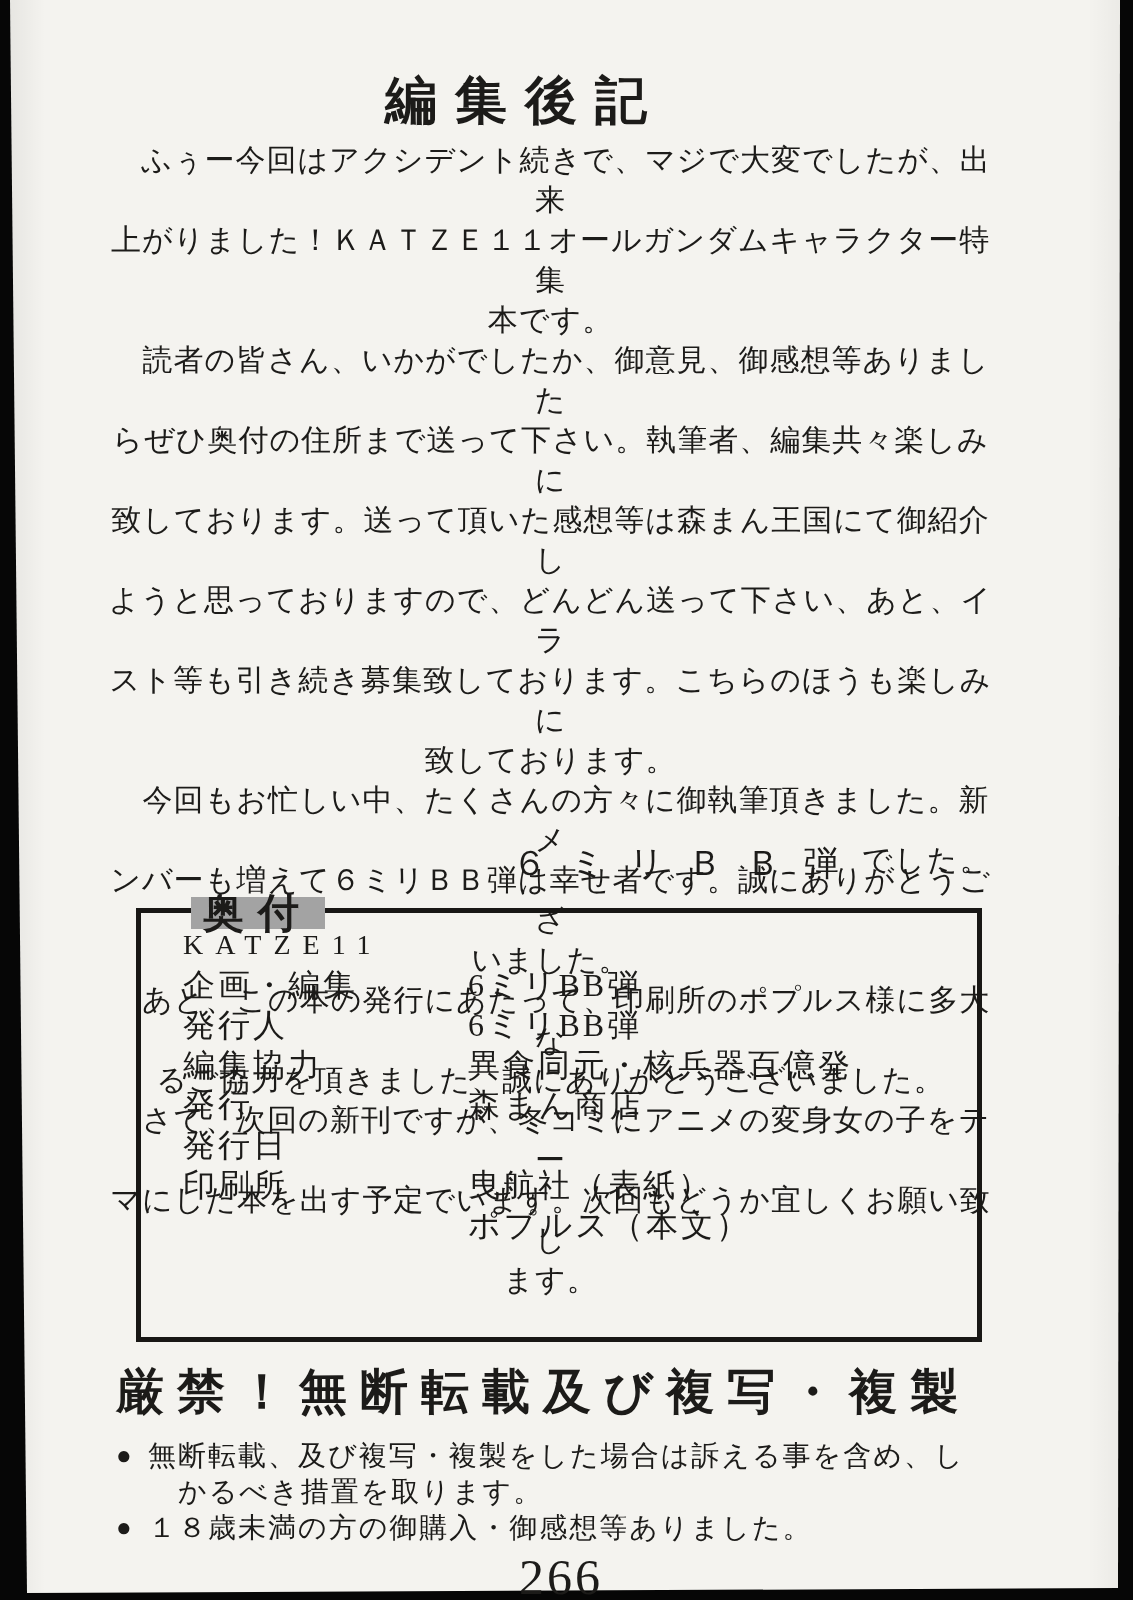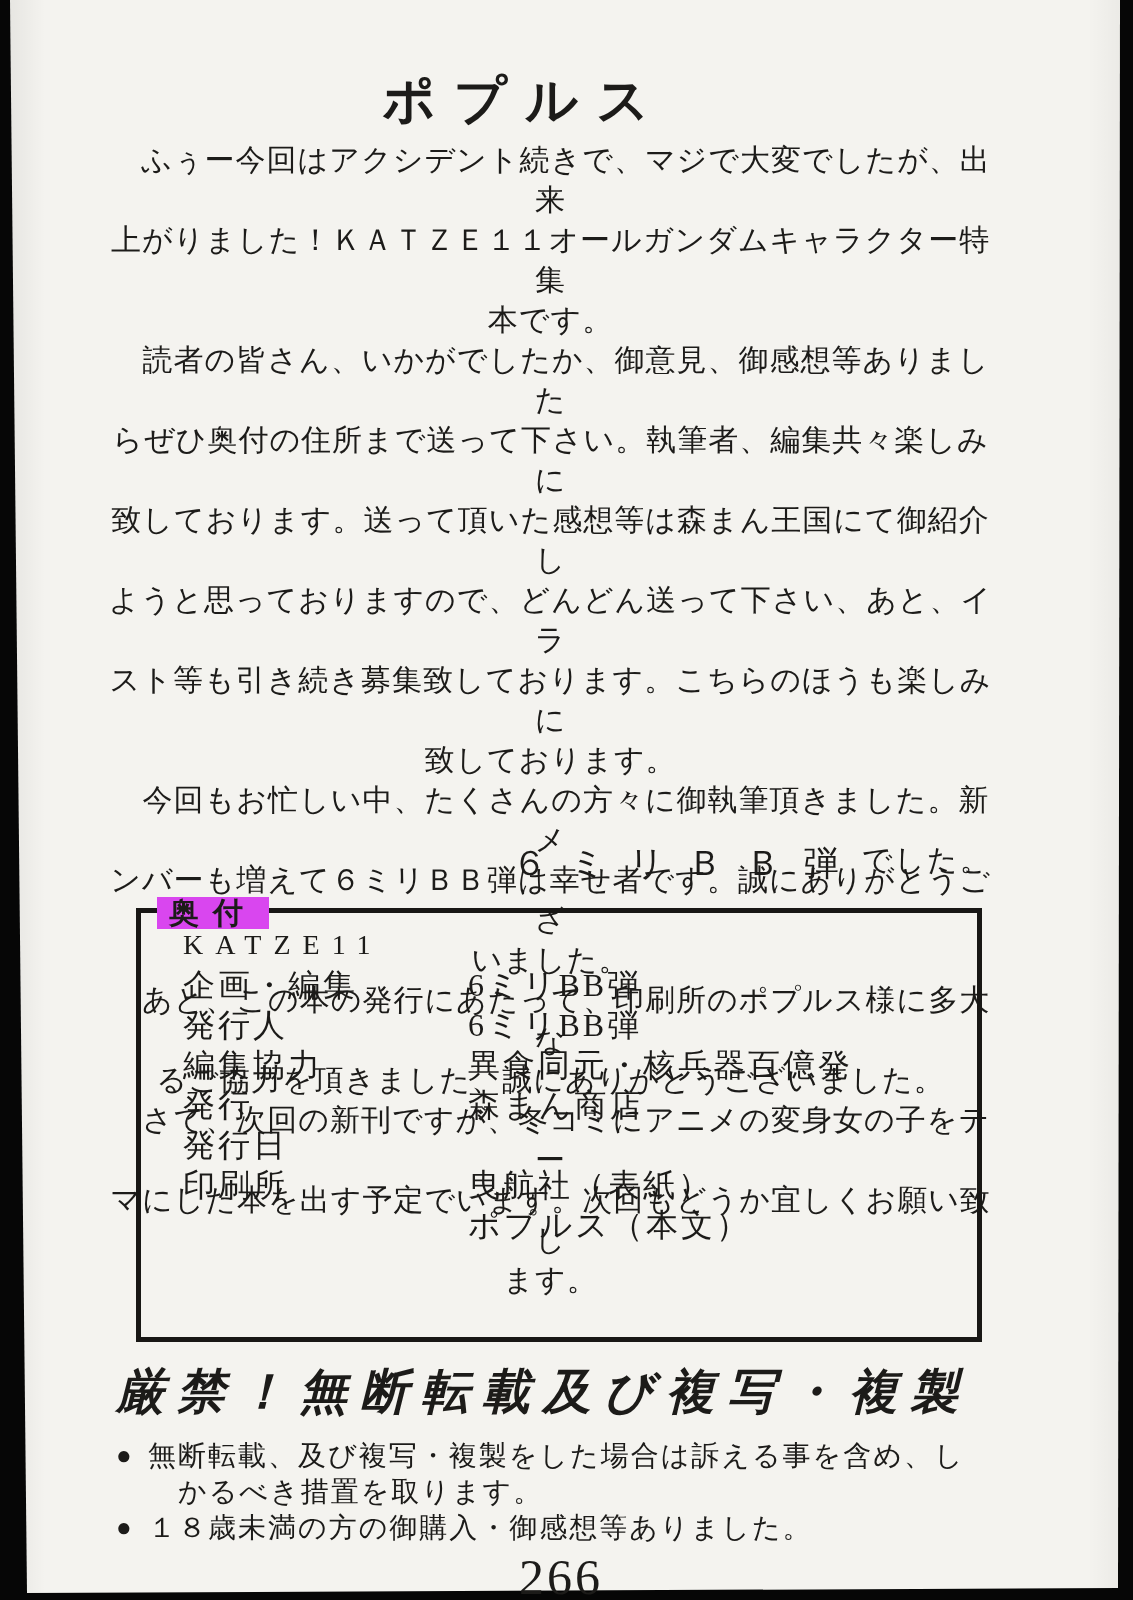--- a/index.html
+++ b/index.html
@@ -32,54 +32,53 @@
     position:absolute;top:840px;left:512px;
     display:flex;align-items:flex-start;white-space:nowrap;
   }
   .signature .sig-name{font-size:35px;letter-spacing:23px;font-weight:500;}
   .signature .sig-suffix{font-size:30px;letter-spacing:2px;}
   .colophon{
     position:absolute;top:908px;left:136px;width:836px;height:424px;
     border:5px solid #181715;
   }
   .colophon-label{
-    position:absolute;top:-16px;left:16px;
-    background:#d946ef;padding:0 12px;
-    font-size:30px;font-weight:bold;letter-spacing:14px;line-height:32px;
+    position:absolute;top:-16px;left:50px;
+    background:#a3a3a3;padding:0 12px;
+    font-size:41px;font-weight:bold;letter-spacing:14px;line-height:32px;
     white-space:nowrap;
   }
   .colophon-content{margin-top:12px;padding-left:42px;padding-right:10px;}
   .c-row{display:flex;height:40px;line-height:40px;font-size:32px;letter-spacing:3px;white-space:nowrap;}
   .c-title{height:40px;line-height:40px;font-size:28px;letter-spacing:12px;}
   .c-label{width:285px;flex:none;}
   .c-value{flex:1;}
   .notice-heading{
     position:absolute;top:1364px;left:116px;width:900px;
     font-size:48px;font-weight:bold;letter-spacing:13px;line-height:56px;
     white-space:nowrap;
-    font-style:italic;
   }
   .notice-bullets{
     position:absolute;top:1438px;left:116px;width:890px;
     font-size:28px;line-height:36px;letter-spacing:2px;
   }
   .bullet-item{display:flex;}
   .bullet-dot{flex:none;width:32px;font-size:26px;}
   .bullet-text{white-space:pre-line;}
   .page-number{
     position:absolute;top:1548px;left:0;width:1122px;
     text-align:center;font-size:50px;letter-spacing:3px;
   }
 </style>
 </head>
 <body>
 
 <div class="paper"></div>
 
-<h1 class="page-title">ポプルス</h1>
+<h1 class="page-title">編集後記</h1>
 
 <div class="body-text">　ふぅー今回はアクシデント続きで、マジで大変でしたが、出来
 上がりました！ＫＡＴＺＥ１１オールガンダムキャラクター特集
 本です。
 　読者の皆さん、いかがでしたか、御意見、御感想等ありました
 らぜひ奥付の住所まで送って下さい。執筆者、編集共々楽しみに
 致しております。送って頂いた感想等は森まん王国にて御紹介し
 ようと思っておりますので、どんどん送って下さい、あと、イラ
 スト等も引き続き募集致しております。こちらのほうも楽しみに
 致しております。

